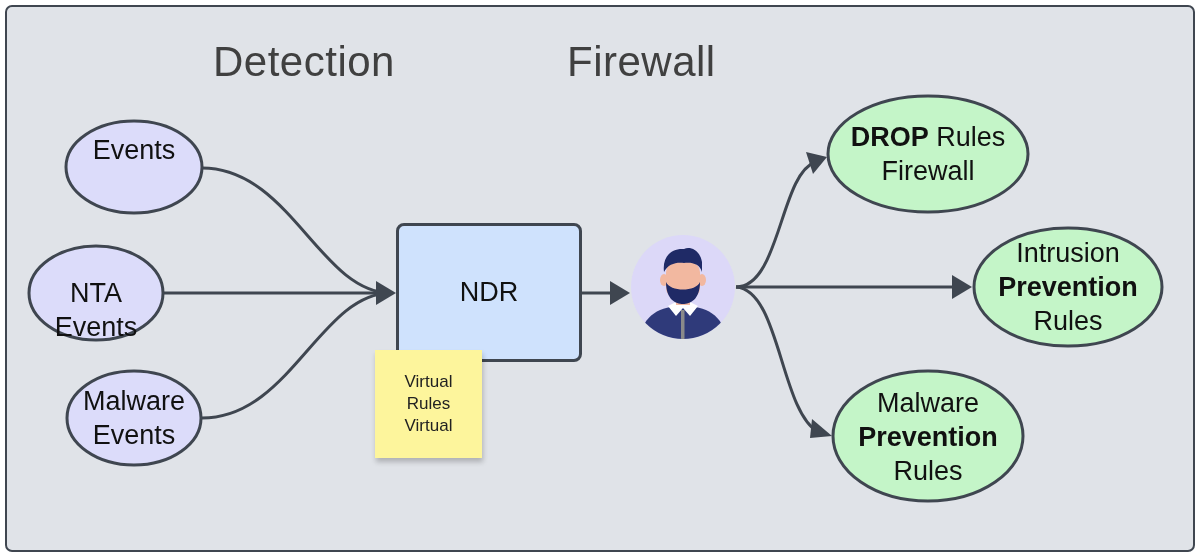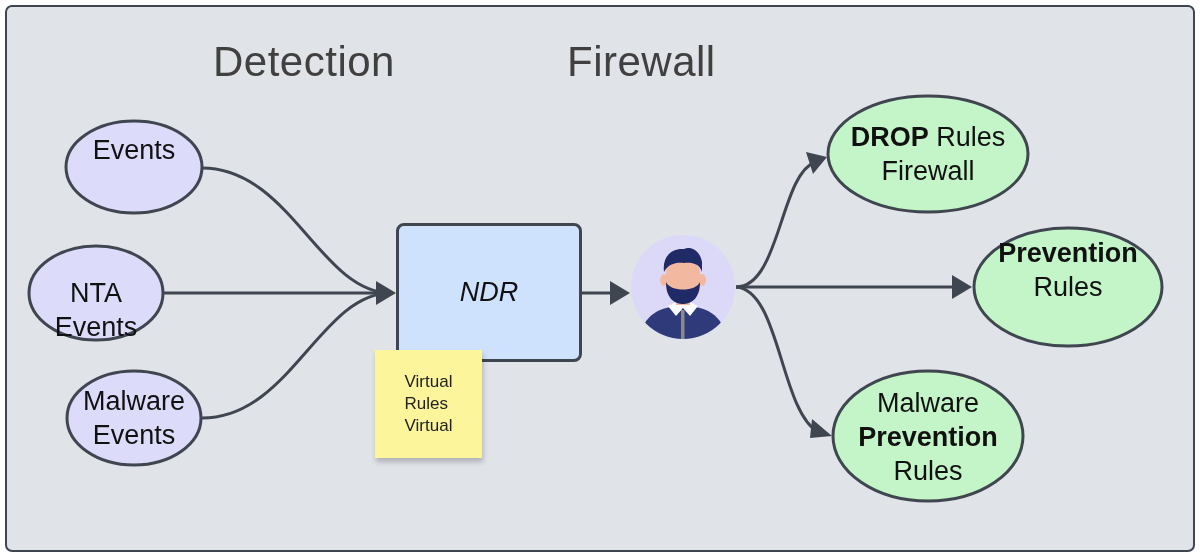--- a/index.html
+++ b/index.html
@@ -8,24 +8,24 @@
   #frame { position:absolute; left:5px; top:5px; width:1186px; height:543px;
            background:#e0e3e8; border:2.5px solid #3f4650; border-radius:7px; }
   svg#diagram { position:absolute; left:0; top:0; }
   .title { position:absolute; top:36px; font-size:42px; font-weight:400; color:#404040; line-height:52px; letter-spacing:0.5px; }
   #title-detection { left:213px; }
   #title-response { left:567px; }
   .node-label { position:absolute; text-align:center; font-size:27px; line-height:34px; color:#111; }
   .node-label b { font-weight:700; }
   .ndr-box { position:absolute; left:396px; top:223px; width:180px; height:133px;
              background:#cfe2fd; border:3px solid #3f4650; border-radius:8px;
-             display:flex; align-items:center; justify-content:center; font-size:27px;font-style:italic; }
+             display:flex; align-items:center; justify-content:center; font-size:27px; }
   .sticky { position:absolute; left:375px; top:350px; width:107px; height:108px;
             background:#fdf59c; box-shadow:1px 4px 5px rgba(0,0,0,0.22);
-            display:flex; align-items:center; justify-content:center; 
+            display:flex; align-items:center; justify-content:center; text-align:center;
             font-size:17px; line-height:22px; color:#222; }
 </style>
 </head>
 <body>
 
 <div id="frame"></div>
 
 <svg id="diagram" width="1200" height="556" viewBox="0 0 1200 556">
   <defs>
     <marker id="arrow" markerWidth="10" markerHeight="10" refX="8.5" refY="5" orient="auto" markerUnits="userSpaceOnUse">
@@ -111,20 +111,21 @@
     <div>Rules</div>
     <div>Virtual</div>
   </div>
 </div>
 
 <div class="node-label" style="left:838px; top:120px; width:180px;">
   <div><b>DROP</b><span style="white-space:pre"> Rules</span></div>
   <div>Firewall</div>
 </div>
 <div class="node-label" style="left:978px; top:236px; width:180px;">
+  <div>Intrusion</div>
   <div><b>Prevention</b></div>
   <div>Rules</div>
 </div>
 <div class="node-label" style="left:838px; top:386px; width:180px;">
   <div>Malware</div>
   <div><b>Prevention</b></div>
   <div>Rules</div>
 </div>
 
 </body></html>

